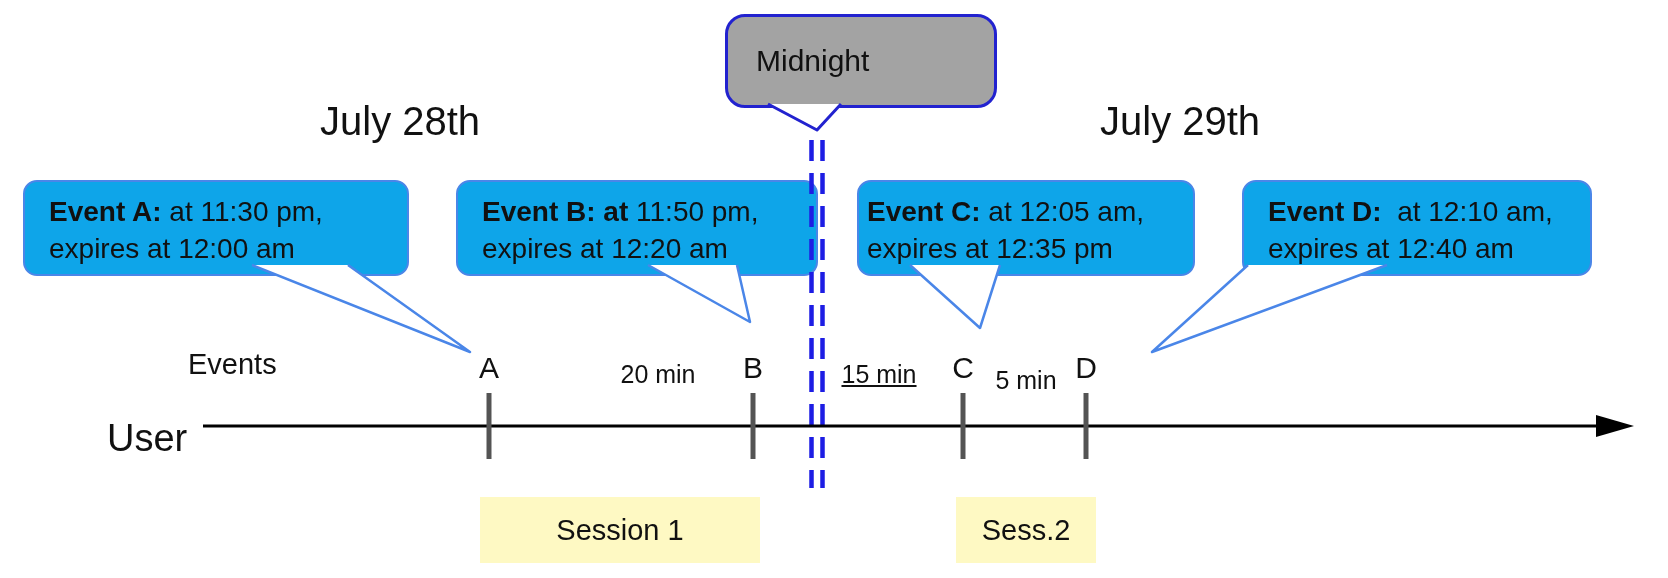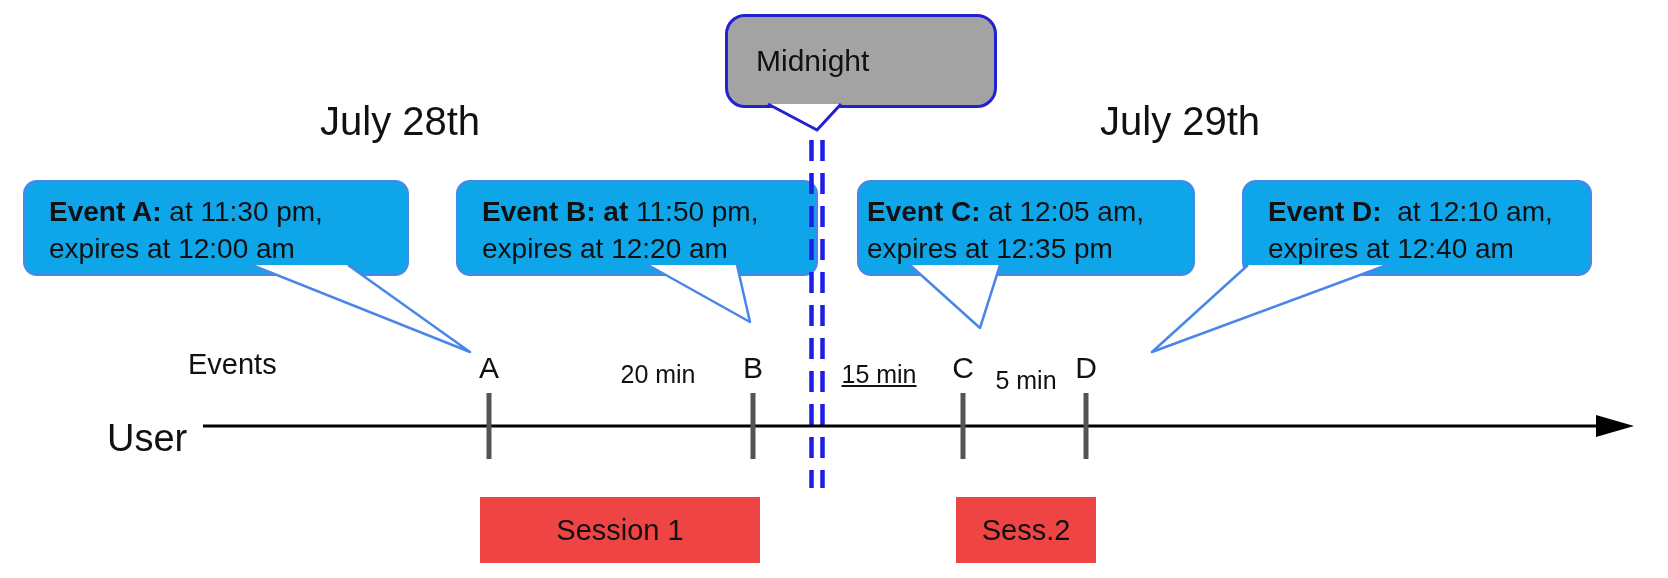--- a/index.html
+++ b/index.html
@@ -47,21 +47,21 @@
   #tick-label-a{left:489px;}
   #tick-label-b{left:753px;}
   #tick-label-c{left:963px;}
   #tick-label-d{left:1086px;}
   .interval-label{position:absolute;font-size:25px;z-index:1;transform:translateX(-50%);}
   #interval-ab{left:658px;top:360px;}
   #interval-bc{left:879px;top:360px;text-decoration:underline;}
   #interval-cd{left:1026px;top:366px;}
   
   .session-box{
-    position:absolute;top:497px;height:66px;background:#ef4444;z-index:1;
+    position:absolute;top:497px;height:66px;background:#fef9c3;z-index:1;
     display:flex;align-items:center;justify-content:center;font-size:29px;
   }
   #session-1{left:480px;width:280px;}
   #session-2{left:956px;width:140px;}
 </style>
 </head>
 <body>
 
 <div id="canvas">
 

